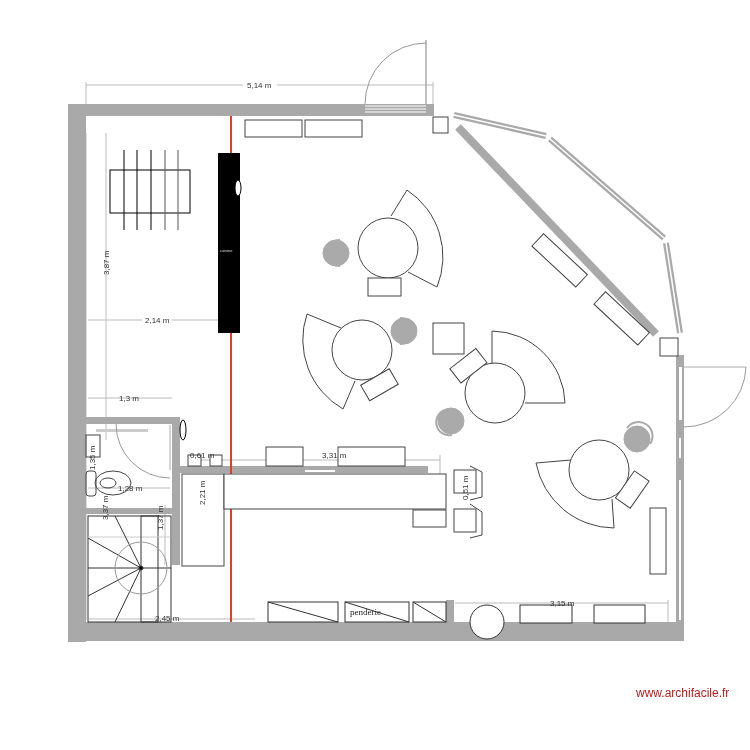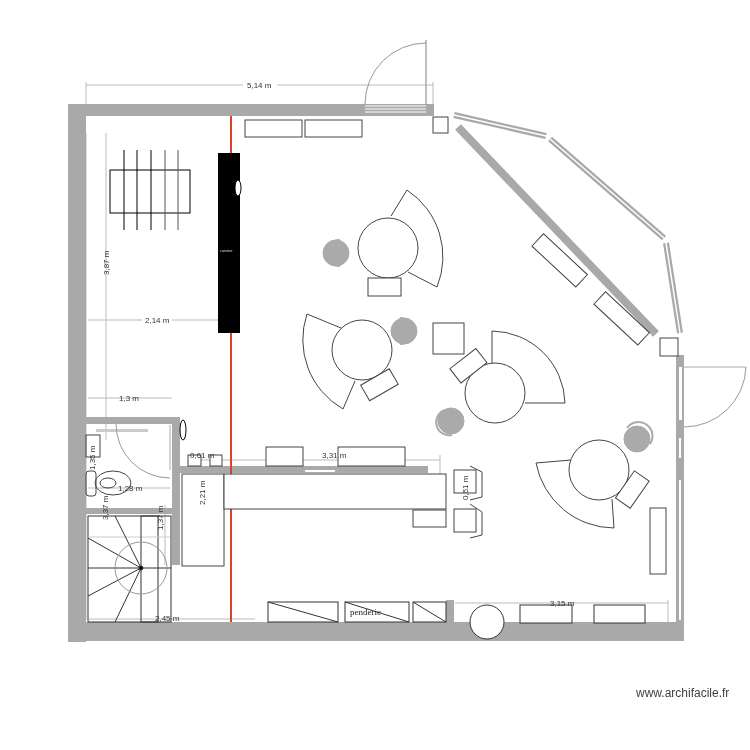--- a/index.html
+++ b/index.html
@@ -1,21 +1,21 @@
 <!DOCTYPE html>
 <html><head>
 <meta charset="utf-8">
 <style>
   html, body { margin: 0; padding: 0; background: #ffffff; }
   body { width: 750px; height: 750px; position: relative; overflow: hidden; font-family: "Liberation Sans", sans-serif; }
   svg { position: absolute; left: 0; top: 0; }
   .dim { font-family: "Liberation Sans", sans-serif; font-size: 8px; fill: #333; }
   .lbl-small { font-family: "Liberation Sans", sans-serif; font-size: 4px; fill: #ddd; }
   .serif { font-family: "Liberation Serif", serif; font-size: 9px; fill: #222; }
-  .watermark { position: absolute; left: 636px; top: 686px; font-size: 12px; color: #404040; font-family: "Liberation Sans", sans-serif; }
+  .watermark { position: absolute; left: 636px; top: 686px; font-size: 12px; color: #b91c1c; font-family: "Liberation Sans", sans-serif; }
 </style>
 </head>
 <body>
 
 <svg width="750" height="750" viewBox="0 0 750 750" xmlns="http://www.w3.org/2000/svg">
 
   <g stroke="#bbb" stroke-width="1" fill="none">
     <line x1="86" y1="85" x2="433" y2="85"></line>
     <line x1="86" y1="82" x2="86" y2="104"></line>
     <line x1="433" y1="82" x2="433" y2="104"></line>

